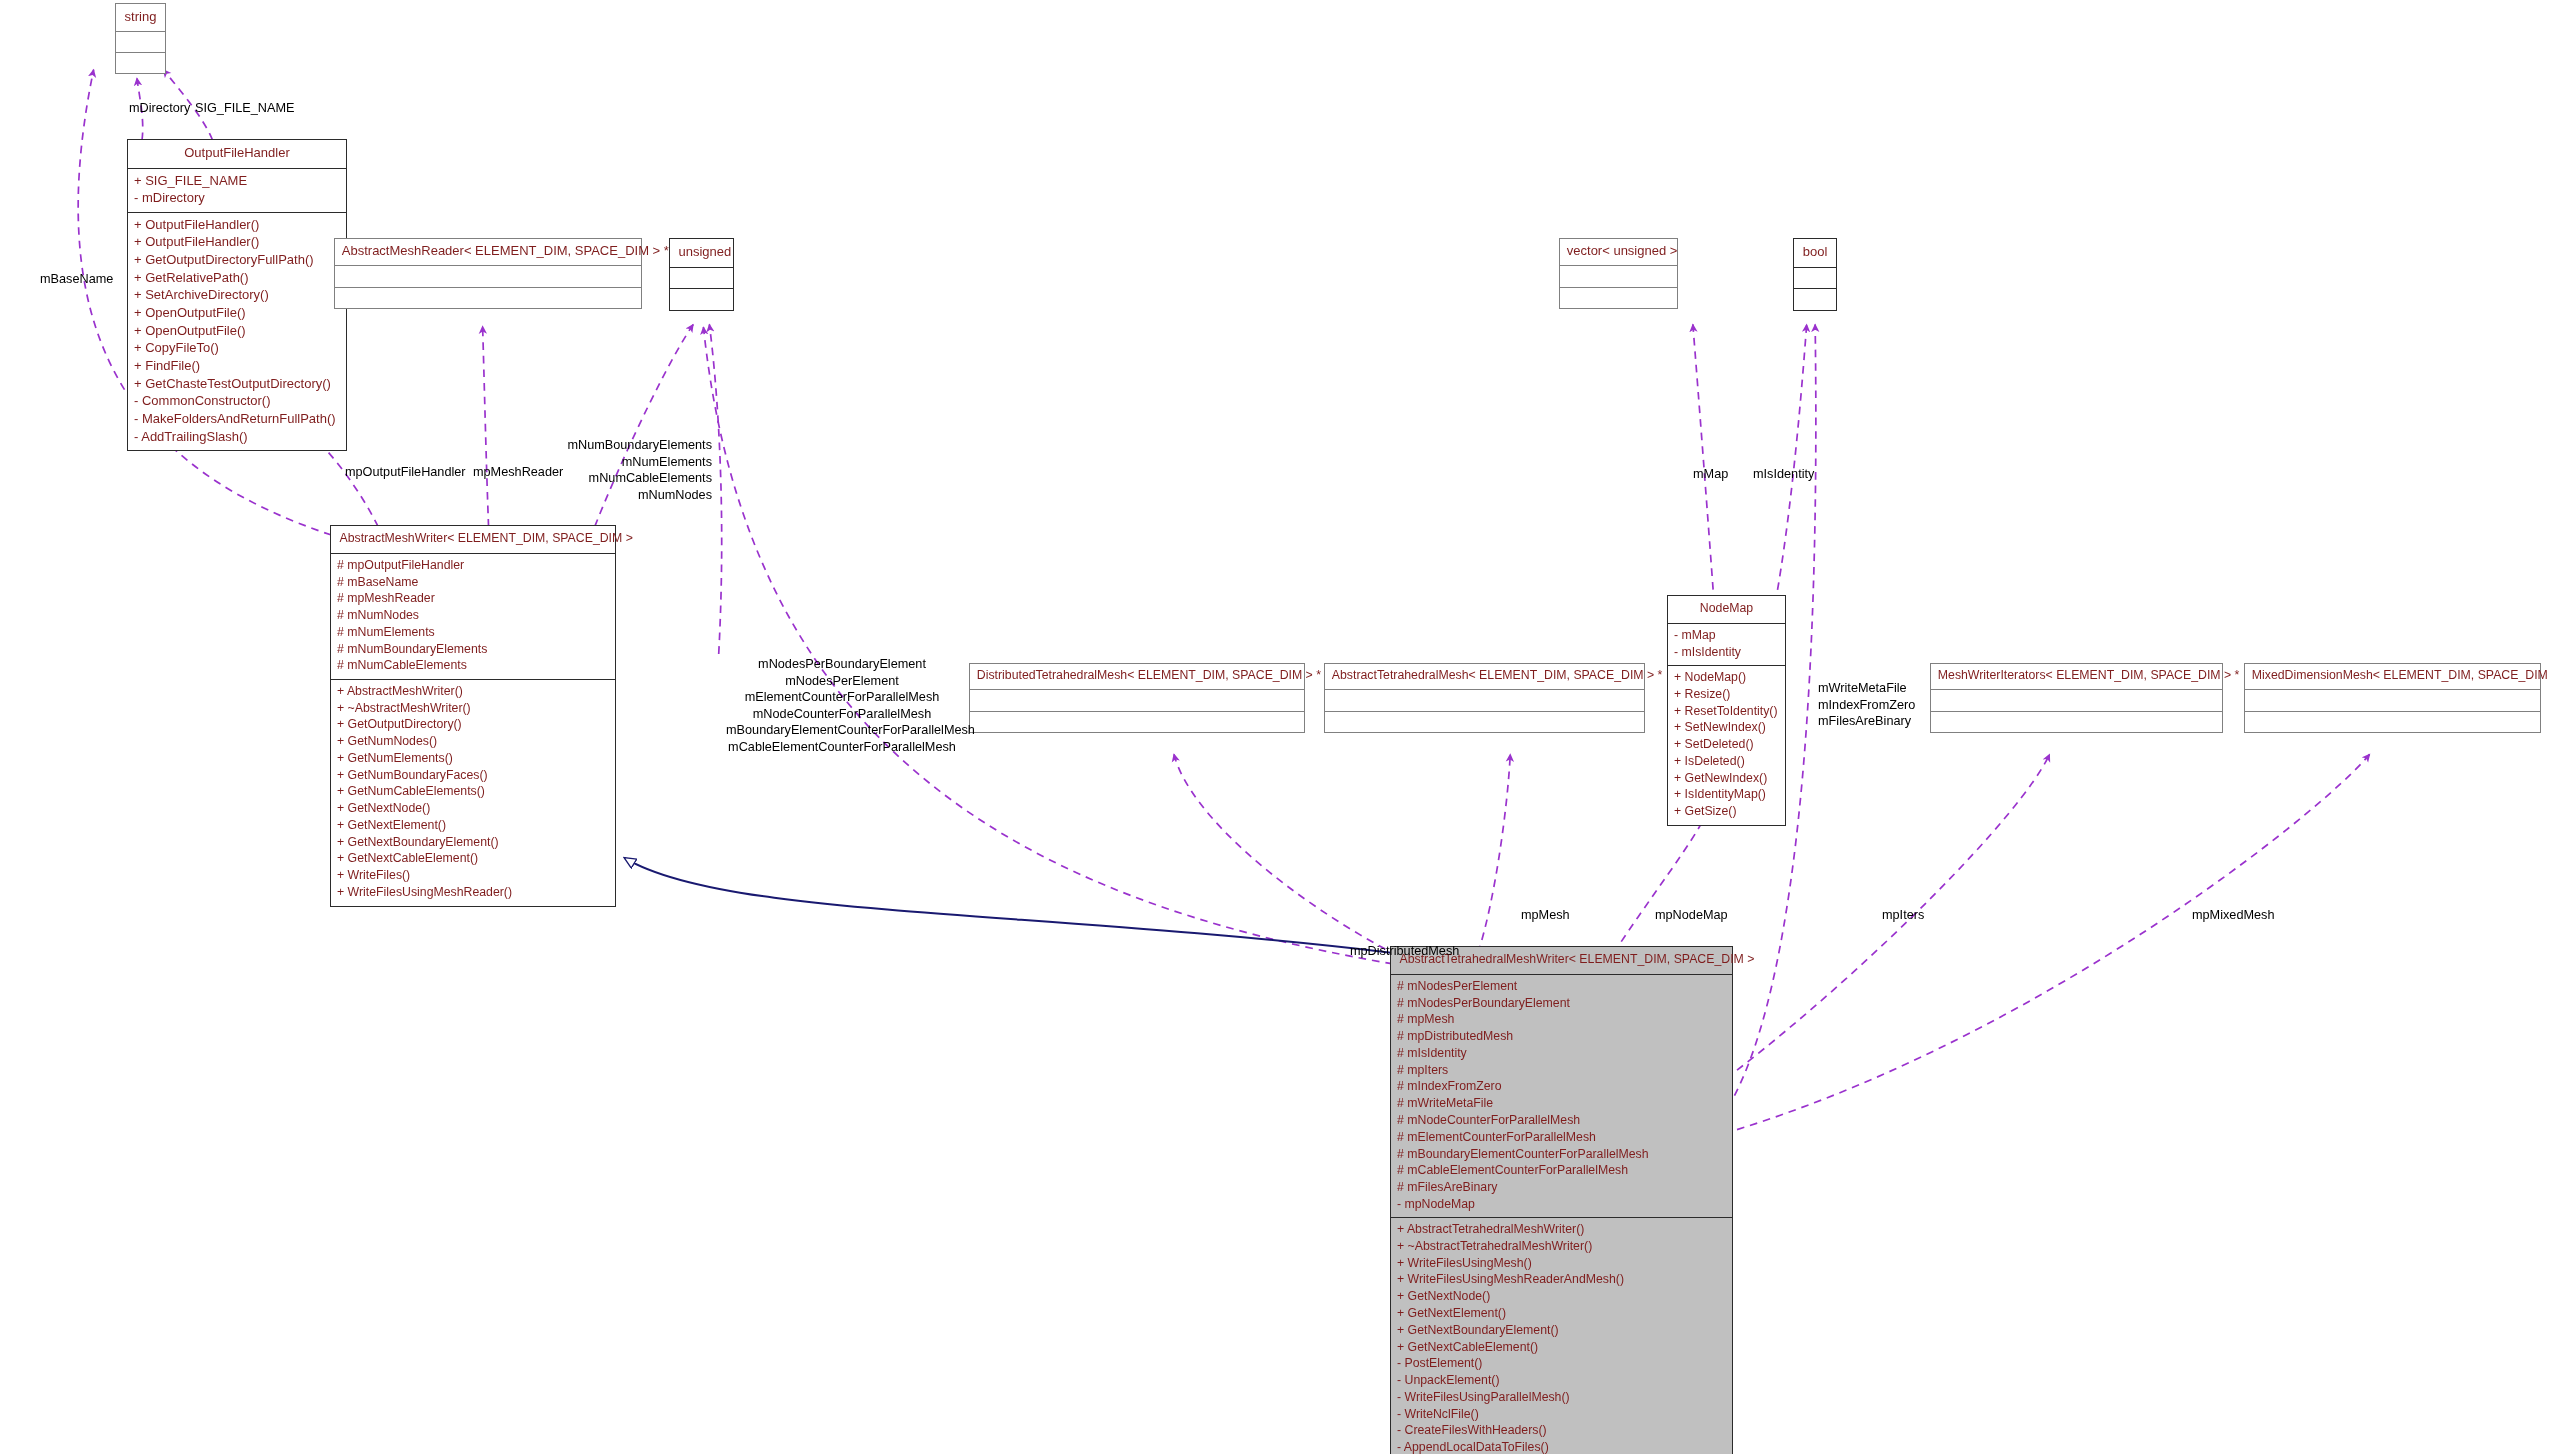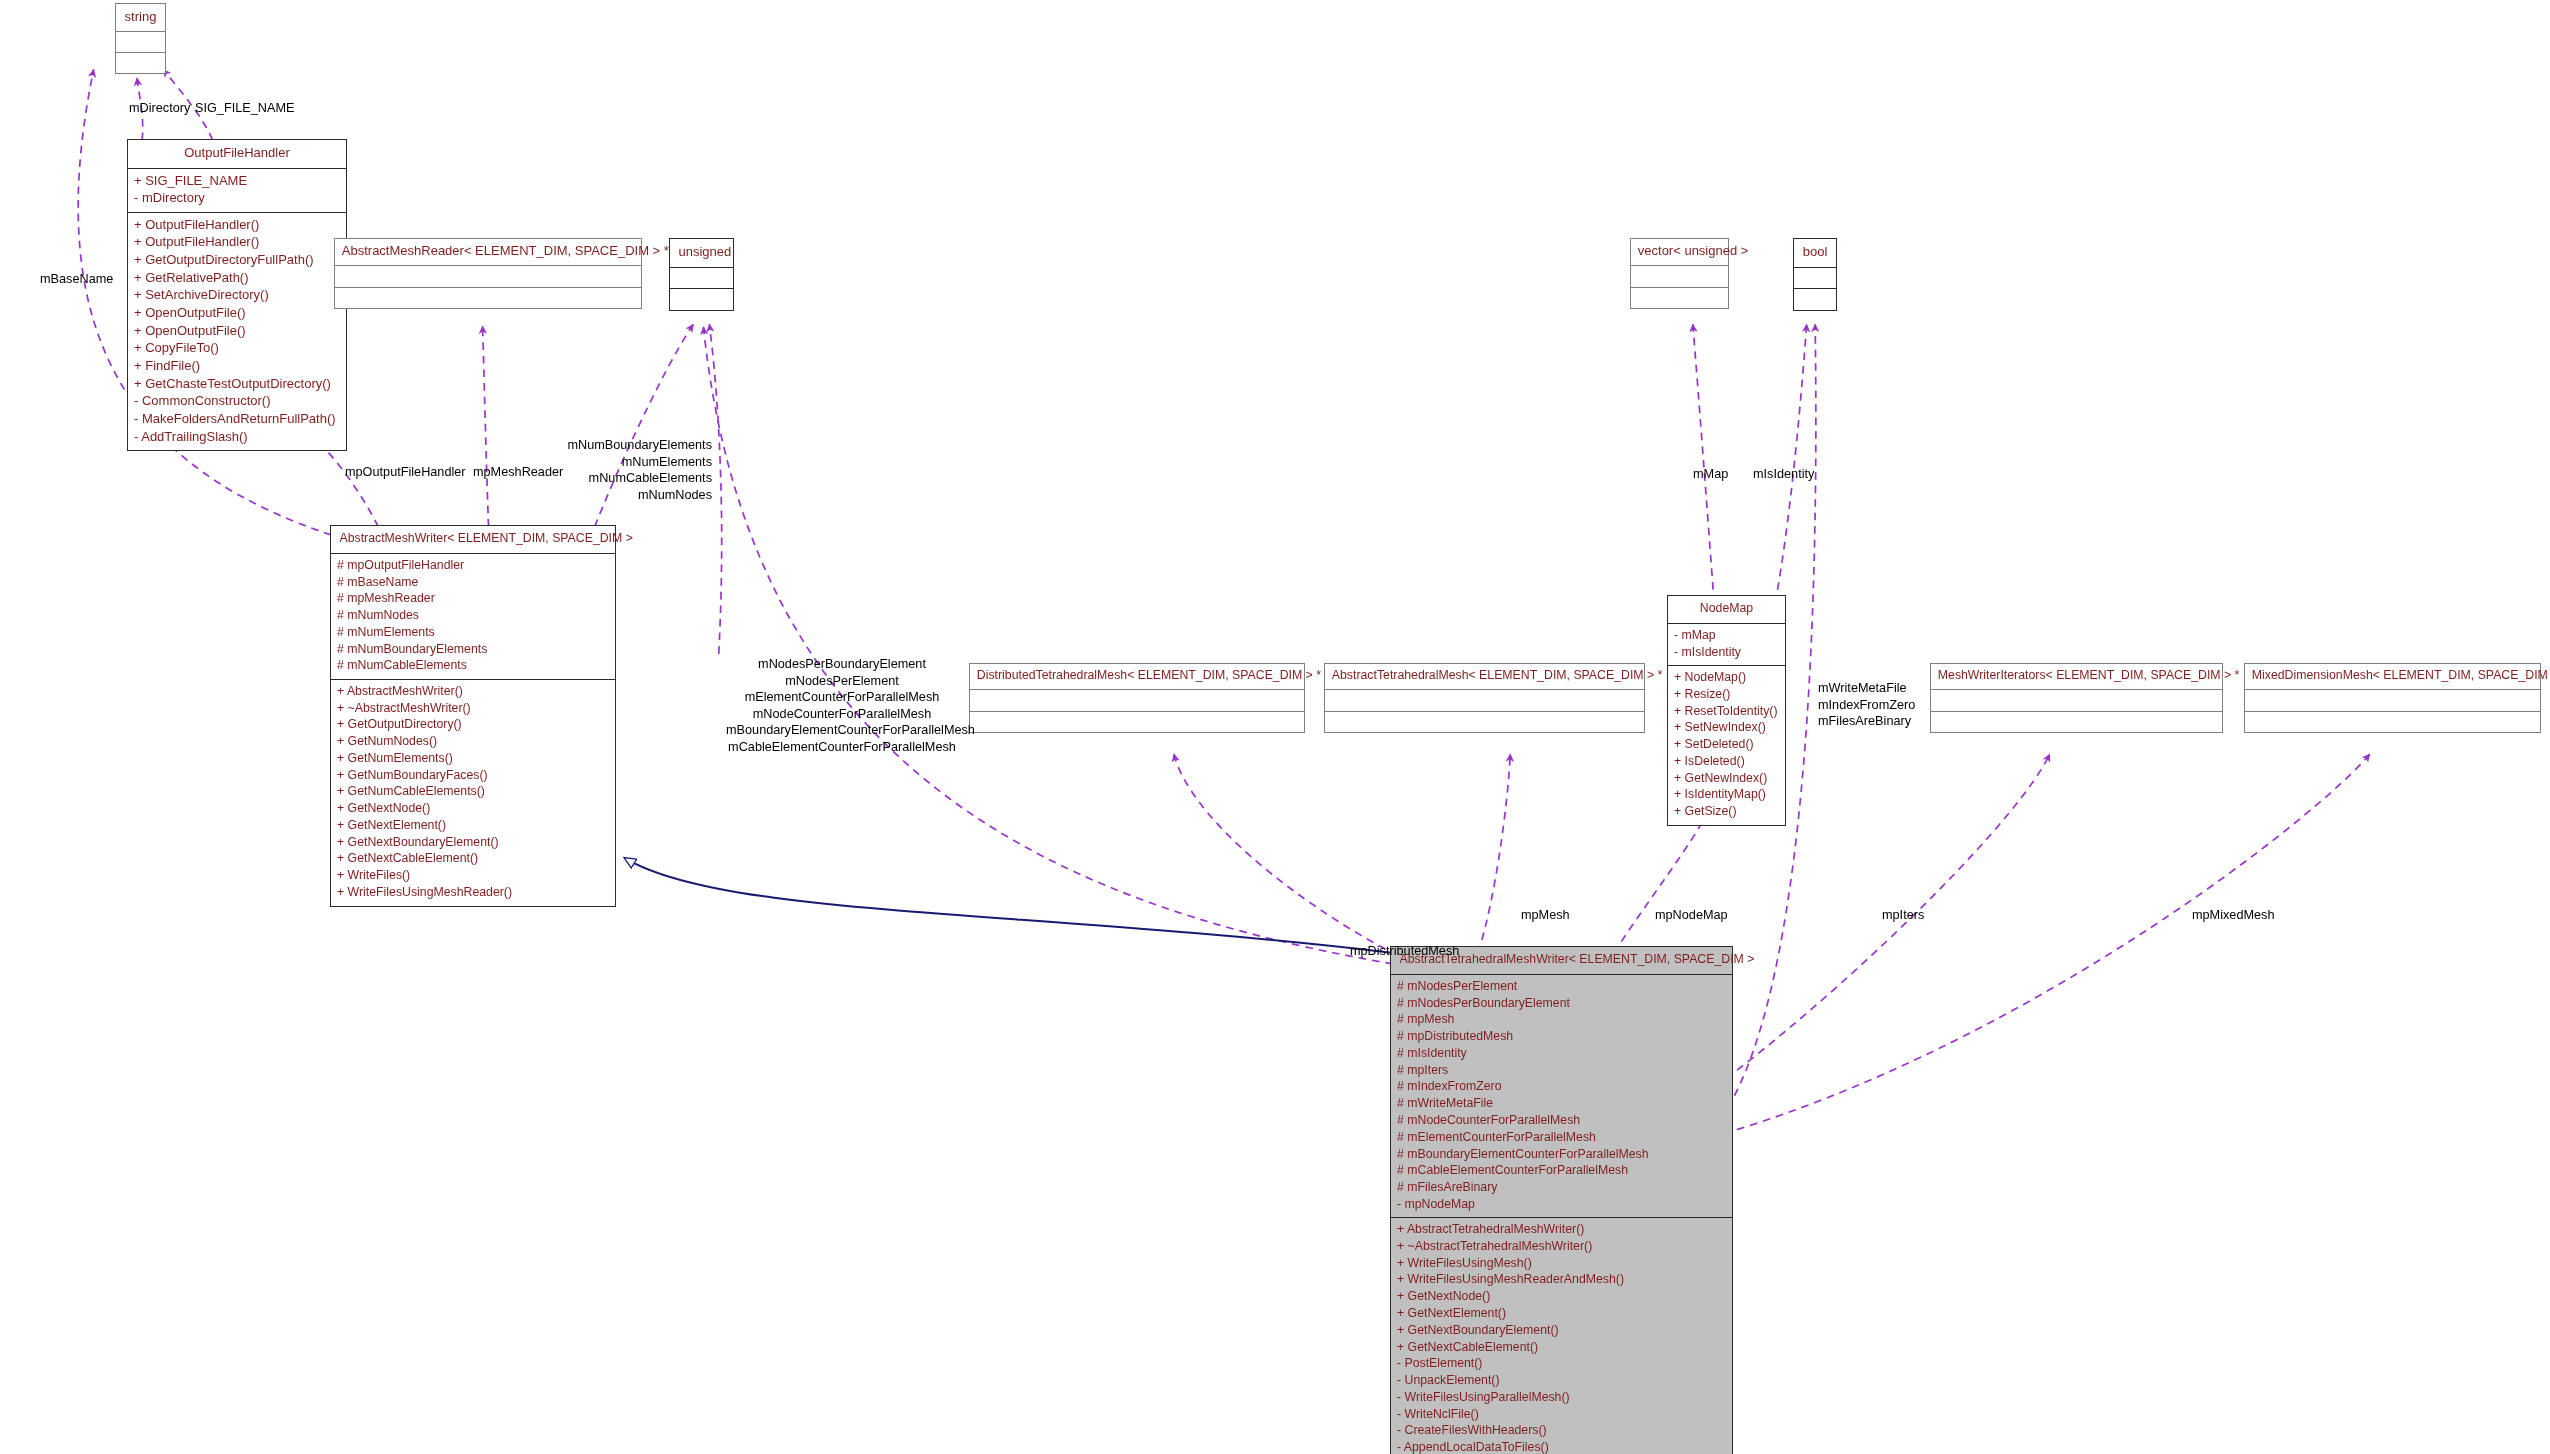--- a/index.html
+++ b/index.html
@@ -181,21 +181,21 @@
   </div>
 
   <div class="node solid" style="left:669px; top:238px; width:65px;">
     <div class="title">unsigned</div>
     <div class="sep"></div>
     <div class="compartment empty"></div>
     <div class="sep"></div>
     <div class="compartment empty"></div>
   </div>
 
-  <div class="node" style="left:1630px; top:238px; width:99px;">
+  <div class="node" style="left:1559px; top:238px; width:119px;">
     <div class="title">vector&lt; unsigned &gt;</div>
     <div class="sep"></div>
     <div class="compartment empty"></div>
     <div class="sep"></div>
     <div class="compartment empty"></div>
   </div>
 
   <div class="node solid" style="left:1793px; top:238px; width:44px;">
     <div class="title">bool</div>
     <div class="sep"></div>

